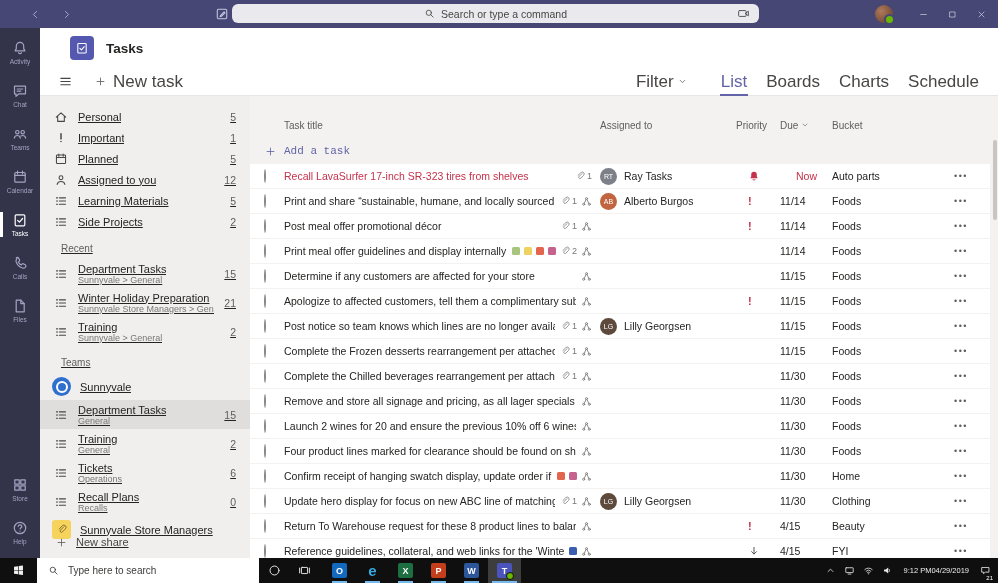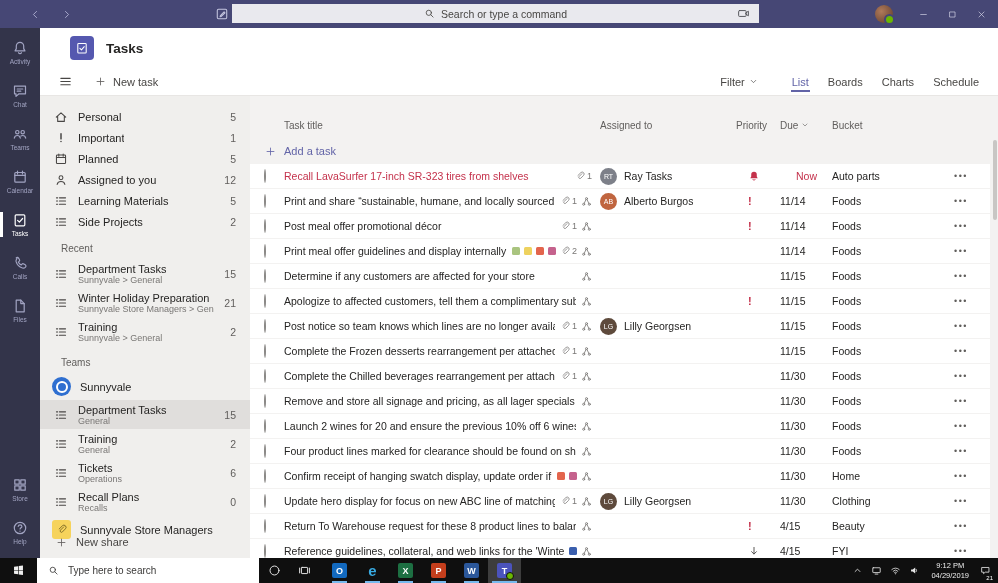--- a/index.html
+++ b/index.html
@@ -9,21 +9,21 @@
   .ic svg{width:100%;height:100%;display:block;fill:none;stroke:currentColor;stroke-width:1.2;
     stroke-linecap:round;stroke-linejoin:round;}
 
   
   .titlebar{position:absolute;top:0;left:0;right:0;height:28px;background:#464775;
     display:flex;align-items:center;color:#b9badb;}
   .nav{display:flex;gap:20px;margin-left:30px;}
   .nav .ic{width:11px;height:11px;}
   .compose{position:absolute;left:215px;top:7px;width:14px;height:14px;color:#c5c6e0;}
   .tsearch{position:absolute;left:232px;top:4px;width:527px;height:19px;background:#e9e9ee;
-    border-radius:0;display:flex;align-items:center;justify-content:center;gap:6px;
+    border-radius:6px;display:flex;align-items:center;justify-content:center;gap:6px;
     color:#484644;font-size:10.5px;}
   .tsearch .ic{width:11px;height:11px;}
   .tsearch .cam{position:absolute;right:9px;top:3px;width:13px;height:13px;color:#55565a;}
   .tb-right{position:absolute;right:2px;top:0;height:28px;display:flex;align-items:center;}
   .avatar{width:18px;height:18px;border-radius:50%;background:#8a5a44;position:relative;margin-right:16px;
     background:radial-gradient(circle at 35% 35%,#b07a5a,#5d3b2a);}
   .avatar::after{content:"";position:absolute;right:-2px;bottom:-2px;width:7px;height:7px;border-radius:50%;
     background:#6bb700;border:2px solid #464775;}
   .wbtn{width:29px;height:28px;display:flex;align-items:center;justify-content:center;color:#d5d6e8;}
   .wbtn .ic{width:9px;height:9px;}
@@ -39,35 +39,35 @@
   .rail-item.active::before{content:"";position:absolute;left:0;top:9px;bottom:9px;width:2.5px;background:#fff;}
   .rail-bottom{margin-top:auto;padding-bottom:4px;}
 
   .app-col{flex:1;display:flex;flex-direction:column;min-width:0;}
   .app-header{height:40px;background:#fff;display:flex;align-items:center;padding-left:30px;gap:12px;flex:none;}
   .app-logo{width:24px;height:24px;border-radius:4px;background:#5558af;color:#fff;
     display:flex;align-items:center;justify-content:center;}
   .app-logo .ic{width:14px;height:14px;}
   .app-title{font-size:13.5px;font-weight:bold;}
   .toolbar{height:27px;background:#fff;border-bottom:1px solid #e8e6e4;display:flex;align-items:center;
-    padding:0 18px;font-size:11px;color:#484644;flex:none;}
+    padding:0 18px;font-size:17px;color:#484644;flex:none;}
   .toolbar .ham{width:15px;height:15px;color:#484644;}
   .newtask{display:flex;align-items:center;gap:7px;margin-left:22px;cursor:pointer;}
   .newtask .ic{width:11px;height:11px;color:#605e5c;}
   .toolbar-right{margin-left:auto;display:flex;align-items:center;gap:17px;}
   .filter{display:flex;align-items:center;gap:4px;margin-right:16px;cursor:pointer;}
   .filter .ic{width:9px;height:9px;}
   .view{position:relative;padding:6px 1px;cursor:pointer;}
   .view.active{color:#6264a7;}
   .view.active::after{content:"";position:absolute;left:0;right:0;bottom:2px;height:2px;background:#6264a7;}
 
   .body-row{flex:1;display:flex;min-height:0;}
 
   
-  .sidebar{width:210px;background:#f0efed;display:flex;flex-direction:column;padding-top:10px;overflow:hidden;flex:none;}
+  .sidebar{width:210px;background:#f0efed;display:flex;flex-direction:column;padding-top:10px;overflow:hidden;flex:none;text-decoration:underline;}
   .sb-item{display:flex;align-items:center;height:21px;padding:0 14px;gap:10px;font-size:11px;flex:none;cursor:pointer;}
   .sb-item .sb-ic{width:14px;height:14px;color:#484644;}
   .sb-count{margin-left:auto;color:#605e5c;font-size:10.5px;}
   .sb-item.two{height:29px;}
   .sb-text{display:flex;flex-direction:column;min-width:0;justify-content:center;}
   .sb-label{white-space:nowrap;overflow:hidden;}
   .sb-sub{font-size:9px;color:#797775;white-space:nowrap;overflow:hidden;}
   .section-label{font-size:10px;color:#605e5c;padding:11px 21px 5px;flex:none;}
   .sb-item.selected{background:#e0dedc;}
   .sb-team{display:flex;align-items:center;height:27px;padding:0 12px;gap:9px;font-size:11px;flex:none;cursor:pointer;}
@@ -78,21 +78,21 @@
   .push{margin-top:auto;}
   .newlist{display:flex;align-items:center;gap:9px;height:32px;padding:0 16px;font-size:11px;color:#484644;flex:none;cursor:pointer;}
   .newlist .ic{width:11px;height:11px;color:#605e5c;}
 
   
   .main{flex:1;min-width:0;position:relative;padding-right:8px;margin-top:16px;}
   .grid{display:grid;grid-template-columns:34px minmax(0,1fr) 136px 44px 52px 116px 42px;align-items:center;}
   .thead{height:26px;font-size:10px;color:#605e5c;}
   .th-due{display:flex;align-items:center;gap:3px;}
   .th-due .ic{width:8px;height:8px;}
-  .addtask{display:flex;align-items:center;gap:8px;height:26px;padding-left:15px;color:#6264a7;font-size:11px;cursor:pointer;}
+  .addtask{display:flex;align-items:center;gap:8px;height:26px;padding-left:15px;color:#6264a7;font-size:11px;cursor:pointer;font-family:Liberation Mono, monospace;}
   .addtask .ic{width:11px;height:11px;}
   .trow{height:24px;background:#fff;margin-bottom:1px;font-size:10.5px;cursor:pointer;}
   .tcheck{width:12px;height:12px;border:1px solid #8a8886;border-radius:50%;margin-left:14px;}
   .tcell-title{display:flex;align-items:center;min-width:0;gap:5px;padding-right:8px;}
   .ttext{flex:1 1 auto;min-width:0;white-space:nowrap;overflow:hidden;}
   .ttext.red{color:#c4314b;}
   .tmeta{display:flex;align-items:center;gap:4px;flex:none;color:#797775;font-size:9px;}
   .tlabel{width:8px;height:8px;border-radius:1.5px;}
   .attach{display:flex;align-items:center;gap:2px;}
   .attach .ic{width:10px;height:10px;}
@@ -126,21 +126,21 @@
   .tb-app.active{background:#3d3d3d;}
   .tb-app.active::after{left:4px;right:4px;}
   .tb-app .sq{width:15px;height:15px;border-radius:2px;color:#fff;font-size:9px;font-weight:bold;
     display:flex;align-items:center;justify-content:center;position:relative;}
   .tb-app .sq.glyph{background:transparent!important;font-size:15px;}
   .tb-app .sq .pdot{position:absolute;right:-2px;bottom:-2px;width:6px;height:6px;border-radius:50%;
     background:#6bb700;border:1px solid #0f0f0f;}
   .tray{margin-left:auto;display:flex;align-items:center;padding-right:3px;}
   .tray .tb-btn{width:19px;}
   .tray .tb-btn .ic{width:11px;height:11px;}
-  .tb-clock{display:flex;flex-direction:column;align-items:center;justify-content:center;font-size:7.5px;
+  .tb-clock{display:flex;flex-direction:row;align-items:center;justify-content:center;font-size:7.5px;
     line-height:1.3;padding:0 7px;cursor:pointer;}
   .tb-action{width:28px;position:relative;}
   .tb-action .badge{position:absolute;right:2px;bottom:2px;font-size:6px;color:#fff;}
 </style>
 </head>
 <body>
 
 <div class="screen">
 
   <div class="titlebar">

